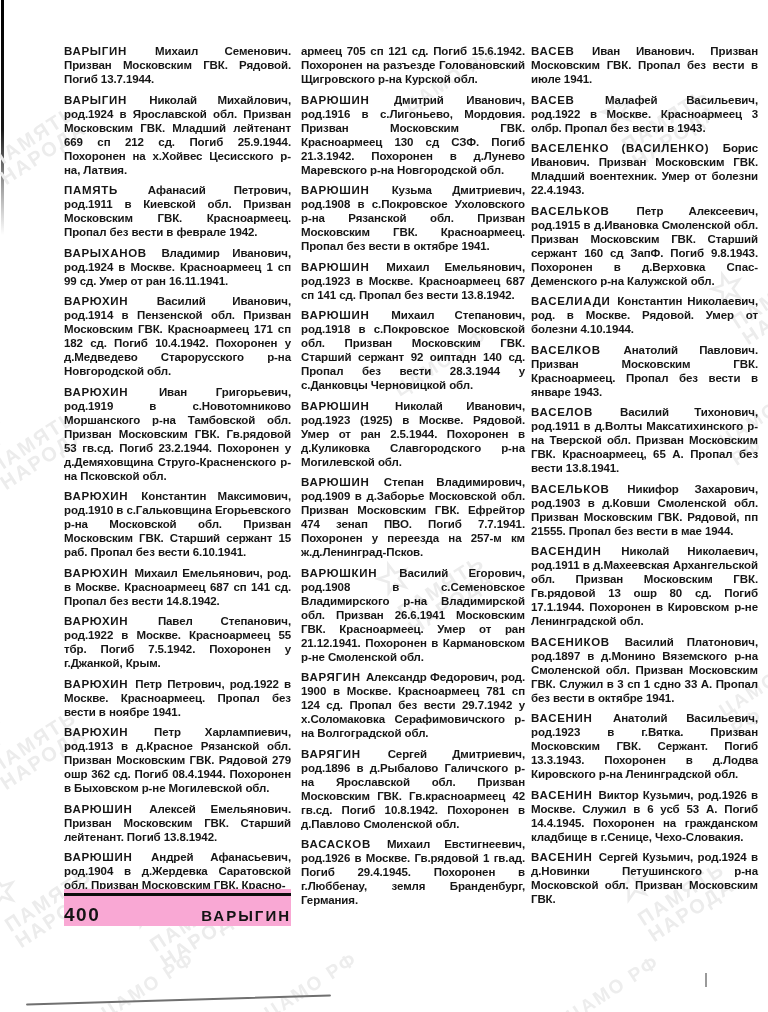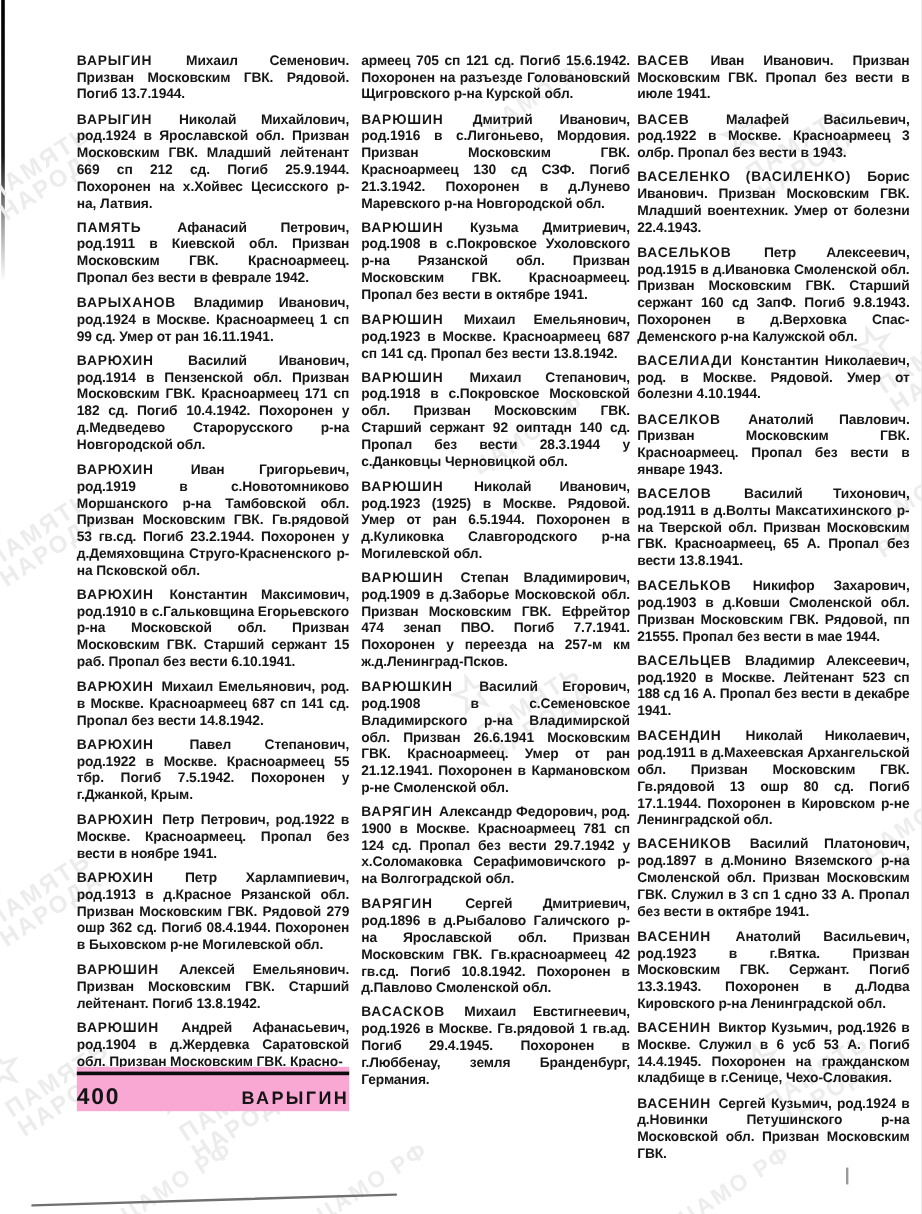--- a/index.html
+++ b/index.html
@@ -116,37 +116,36 @@
       <p class="entry"><span class="surname">ВАРЮХИН </span><span>Петр Харлампиевич, род.1913 в д.Красное Рязанской обл. Призван Московским ГВК. Рядовой 279 ошр 362 сд. Погиб 08.4.1944. Похоронен в Быховском р-не Могилевской обл.</span></p>
       <p class="entry"><span class="surname">ВАРЮШИН </span><span>Алексей Емельянович. Призван Московским ГВК. Старший лейтенант. Погиб 13.8.1942.</span></p>
       <p class="entry"><span class="surname">ВАРЮШИН </span><span>Андрей Афанасьевич, род.1904 в д.Жердевка Саратовской обл. Призван Московским ГВК. Красно-</span></p>
     </div>
   <div class="col" id="col2">
       <p class="entry"><span>армеец 705 сп 121 сд. Погиб 15.6.1942. Похоронен на разъезде Головановский Щигровского р-на Курской обл.</span></p>
       <p class="entry"><span class="surname">ВАРЮШИН </span><span>Дмитрий Иванович, род.1916 в с.Лигоньево, Мордовия. Призван Московским ГВК. Красноармеец 130 сд СЗФ. Погиб 21.3.1942. Похоронен в д.Лунево Маревского р-на Новгородской обл.</span></p>
       <p class="entry"><span class="surname">ВАРЮШИН </span><span>Кузьма Дмитриевич, род.1908 в с.Покровское Ухоловского р-на Рязанской обл. Призван Московским ГВК. Красноармеец. Пропал без вести в октябре 1941.</span></p>
       <p class="entry"><span class="surname">ВАРЮШИН </span><span>Михаил Емельянович, род.1923 в Москве. Красноармеец 687 сп 141 сд. Пропал без вести 13.8.1942.</span></p>
       <p class="entry"><span class="surname">ВАРЮШИН </span><span>Михаил Степанович, род.1918 в с.Покровское Московской обл. Призван Московским ГВК. Старший сержант 92 оиптадн 140 сд. Пропал без вести 28.3.1944 у с.Данковцы Черновицкой обл.</span></p>
-      <p class="entry"><span class="surname">ВАРЮШИН </span><span>Николай Иванович, род.1923 (1925) в Москве. Рядовой. Умер от ран 6.5.1944. Похоронен в д.Куликовка Славгородского р-на Могилевской обл.</span></p>
+      <p class="entry"><span class="surname">ВАРЮШИН </span><span>Николай Иванович, род.1923 (1925) в Москве. Рядовой. Умер от ран 2.5.1944. Похоронен в д.Куликовка Славгородского р-на Могилевской обл.</span></p>
       <p class="entry"><span class="surname">ВАРЮШИН </span><span>Степан Владимирович, род.1909 в д.Заборье Московской обл. Призван Московским ГВК. Ефрейтор 474 зенап ПВО. Погиб 7.7.1941. Похоронен у переезда на 257-м км ж.д.Ленинград-Псков.</span></p>
       <p class="entry"><span class="surname">ВАРЮШКИН </span><span>Василий Егорович, род.1908 в с.Семеновское Владимирского р-на Владимирской обл. Призван 26.6.1941 Московским ГВК. Красноармеец. Умер от ран 21.12.1941. Похоронен в Кармановском р-не Смоленской обл.</span></p>
       <p class="entry"><span class="surname">ВАРЯГИН </span><span>Александр Федорович, род. 1900 в Москве. Красноармеец 781 сп 124 сд. Пропал без вести 29.7.1942 у х.Соломаковка Серафимовичского р-на Волгоградской обл.</span></p>
       <p class="entry"><span class="surname">ВАРЯГИН </span><span>Сергей Дмитриевич, род.1896 в д.Рыбалово Галичского р-на Ярославской обл. Призван Московским ГВК. Гв.красноармеец 42 гв.сд. Погиб 10.8.1942. Похоронен в д.Павлово Смоленской обл.</span></p>
       <p class="entry"><span class="surname">ВАСАСКОВ </span><span>Михаил Евстигнеевич, род.1926 в Москве. Гв.рядовой 1 гв.ад. Погиб 29.4.1945. Похоронен в г.Люббенау, земля Бранденбург, Германия.</span></p>
     </div>
   <div class="col" id="col3">
       <p class="entry"><span class="surname">ВАСЕВ </span><span>Иван Иванович. Призван Московским ГВК. Пропал без вести в июле 1941.</span></p>
       <p class="entry"><span class="surname">ВАСЕВ </span><span>Малафей Васильевич, род.1922 в Москве. Красноармеец 3 олбр. Пропал без вести в 1943.</span></p>
       <p class="entry"><span class="surname">ВАСЕЛЕНКО (ВАСИЛЕНКО) </span><span>Борис Иванович. Призван Московским ГВК. Младший воентехник. Умер от болезни 22.4.1943.</span></p>
       <p class="entry"><span class="surname">ВАСЕЛЬКОВ </span><span>Петр Алексеевич, род.1915 в д.Ивановка Смоленской обл. Призван Московским ГВК. Старший сержант 160 сд ЗапФ. Погиб 9.8.1943. Похоронен в д.Верховка Спас-Деменского р-на Калужской обл.</span></p>
       <p class="entry"><span class="surname">ВАСЕЛИАДИ </span><span>Константин Николаевич, род. в Москве. Рядовой. Умер от болезни 4.10.1944.</span></p>
       <p class="entry"><span class="surname">ВАСЕЛКОВ </span><span>Анатолий Павлович. Призван Московским ГВК. Красноармеец. Пропал без вести в январе 1943.</span></p>
       <p class="entry"><span class="surname">ВАСЕЛОВ </span><span>Василий Тихонович, род.1911 в д.Волты Максатихинского р-на Тверской обл. Призван Московским ГВК. Красноармеец, 65 А. Пропал без вести 13.8.1941.</span></p>
       <p class="entry"><span class="surname">ВАСЕЛЬКОВ </span><span>Никифор Захарович, род.1903 в д.Ковши Смоленской обл. Призван Московским ГВК. Рядовой, пп 21555. Пропал без вести в мае 1944.</span></p>
-      <p class="entry"><span class="surname">ВАСЕЛЬЦЕВ </span><span>Владимир Алексеевич, род.1920 в Москве. Лейтенант 523 сп 188 сд 16 А. Пропал без вести в декабре 1941.</span></p>
       <p class="entry"><span class="surname">ВАСЕНДИН </span><span>Николай Николаевич, род.1911 в д.Махеевская Архангельской обл. Призван Московским ГВК. Гв.рядовой 13 ошр 80 сд. Погиб 17.1.1944. Похоронен в Кировском р-не Ленинградской обл.</span></p>
       <p class="entry"><span class="surname">ВАСЕНИКОВ </span><span>Василий Платонович, род.1897 в д.Монино Вяземского р-на Смоленской обл. Призван Московским ГВК. Служил в 3 сп 1 сдно 33 А. Пропал без вести в октябре 1941.</span></p>
       <p class="entry"><span class="surname">ВАСЕНИН </span><span>Анатолий Васильевич, род.1923 в г.Вятка. Призван Московским ГВК. Сержант. Погиб 13.3.1943. Похоронен в д.Лодва Кировского р-на Ленинградской обл.</span></p>
       <p class="entry"><span class="surname">ВАСЕНИН </span><span>Виктор Кузьмич, род.1926 в Москве. Служил в 6 усб 53 А. Погиб 14.4.1945. Похоронен на гражданском кладбище в г.Сенице, Чехо-Словакия.</span></p>
       <p class="entry"><span class="surname">ВАСЕНИН </span><span>Сергей Кузьмич, род.1924 в д.Новинки Петушинского р-на Московской обл. Призван Московским ГВК.</span></p>
     </div>
 
   <div class="footer">
     <div class="footer-rule"></div>
     <div class="footer-row">

